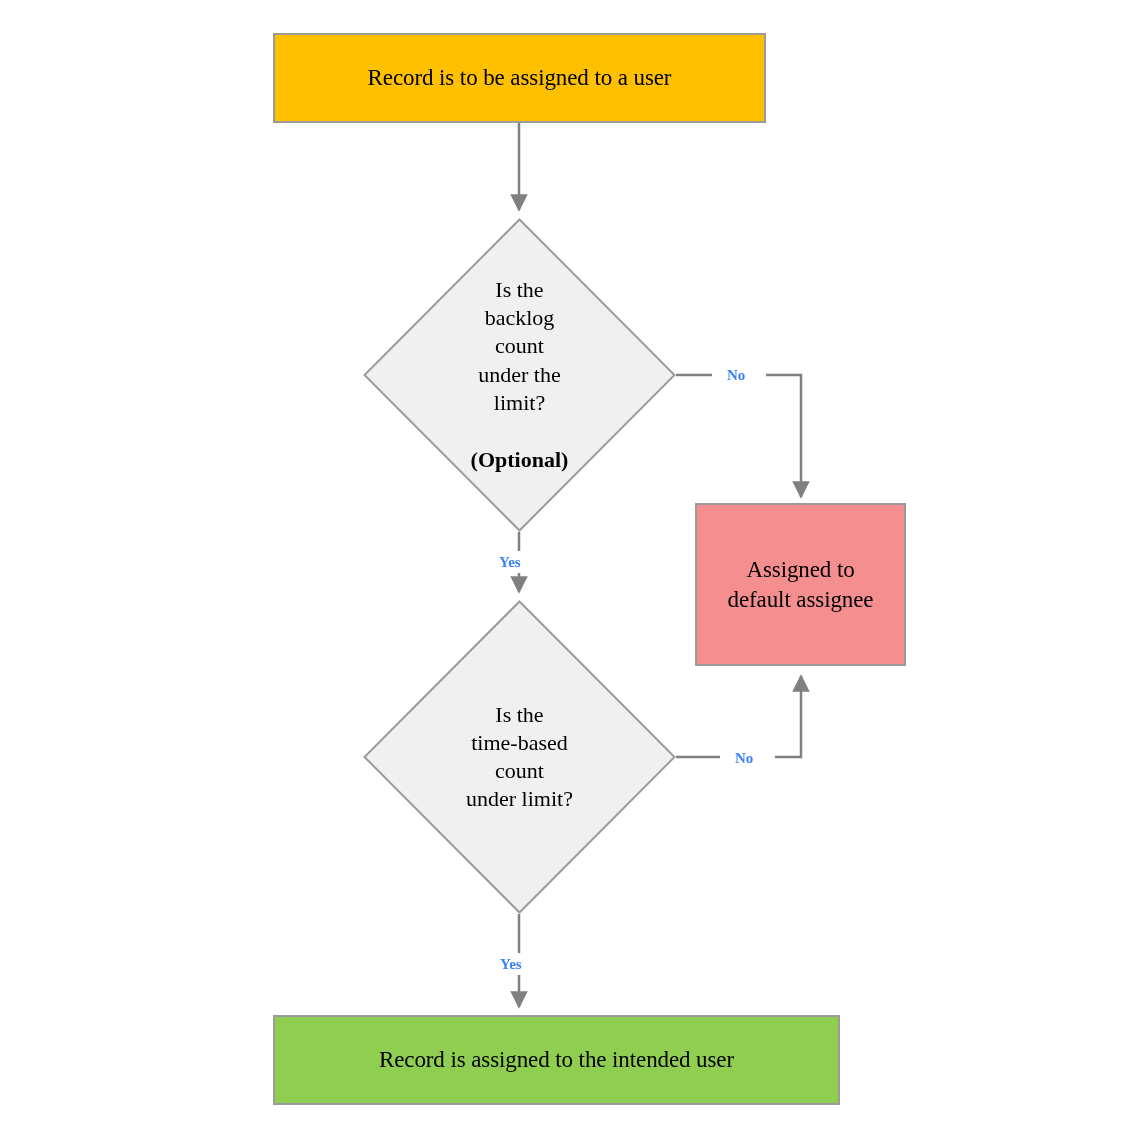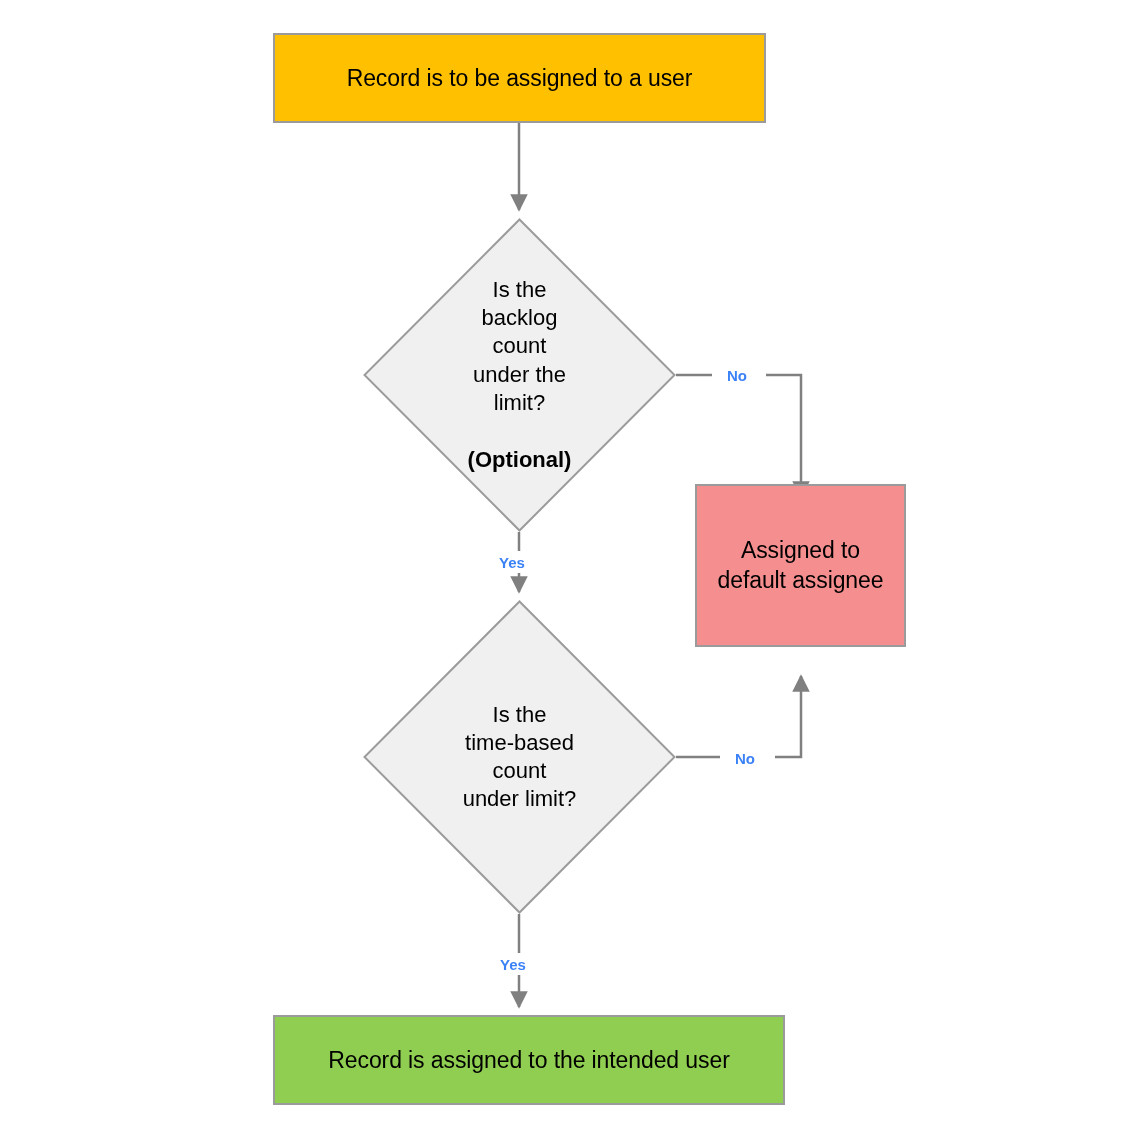--- a/index.html
+++ b/index.html
@@ -10,20 +10,21 @@
   }
   body {
     font-family: "Liberation Sans", "DejaVu Sans", sans-serif;
   }
   #canvas {
     position: relative;
     width: 1141px;
     height: 1142px;
     background: #ffffff;
     overflow: hidden;
+    font-family: Liberation Serif, serif;
   }
   #edges {
     position: absolute;
     left: 0;
     top: 0;
     width: 1141px;
     height: 1142px;
     pointer-events: none;
   }
   .node {
@@ -50,35 +51,35 @@
     left: 273px;
     top: 33px;
     width: 493px;
     height: 90px;
     background: #ffc000;
   }
 
   
   #node-default-assignee {
     left: 695px;
-    top: 484px;
+    top: 503px;
     width: 211px;
     height: 163px;
     background: #f58f8f;
   }
   #node-default-assignee .label {
     white-space: pre-line;
     line-height: 1.3;
   }
 
   
   #node-end {
     left: 273px;
     top: 1015px;
-    width: 512px;
+    width: 567px;
     height: 90px;
     background: #8fce50;
   }
 
   
   .diamond {
     position: absolute;
   }
   .diamond .shape {
     position: absolute;

